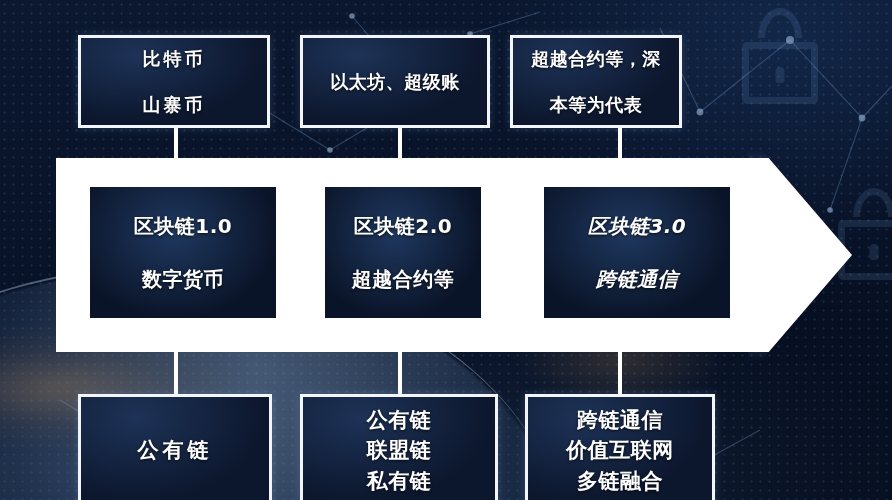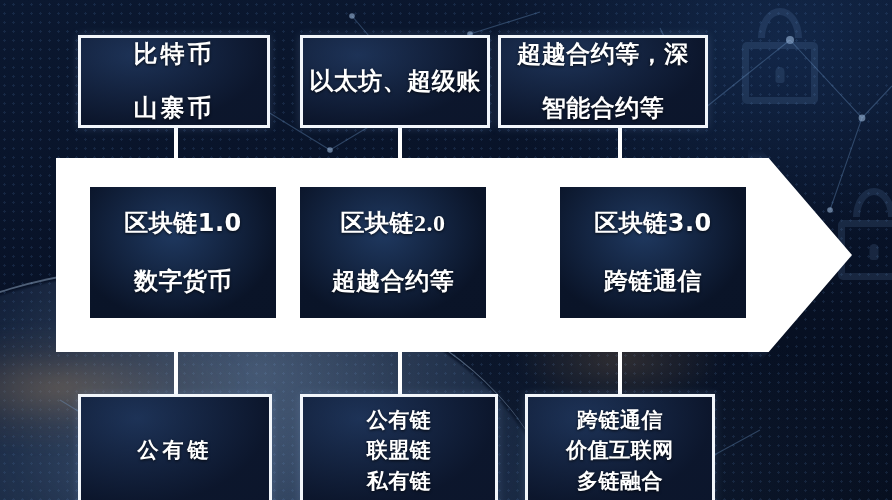--- a/index.html
+++ b/index.html
@@ -171,31 +171,31 @@
   .card.solid {
     border: none;
     background:
       radial-gradient(ellipse at 45% 35%, rgba(34,62,104,0.85) 0%, rgba(10,20,40,0.97) 72%),
       linear-gradient(150deg, #101d38 0%, #070f22 100%);
   }
 
   .card .line { display: block; white-space: nowrap; }
 
   
-  .top-card { height: 93px; top: 35px; font-size: 24px; gap: 24px; }
+  .top-card { height: 93px; top: 35px; font-size: 18px; gap: 24px; }
   #top-card-1 { left: 78px;  width: 192px; }
   #top-card-2 { left: 300px; width: 190px; }
-  #top-card-3 { left: 498px; width: 210px; }
+  #top-card-3 { left: 510px; width: 172px; }
   #top-card-1 .line { letter-spacing: 3px; }
 
   
-  .mid-card { height: 131px; top: 187px; font-size: 24px; }
+  .mid-card { height: 131px; top: 187px; font-size: 20px; }
   #mid-card-1 { left: 90px;  width: 186px; }
-  #mid-card-2 { left: 300px; width: 186px; font-family: Liberation Serif, serif; }
-  #mid-card-3 { left: 560px; width: 186px; }
+  #mid-card-2 { left: 325px; width: 156px; }
+  #mid-card-3 { left: 544px; width: 186px; font-style: italic; }
   .mid-card .line + .line { margin-top: 28px; }
 
   
   .bot-card { top: 394px; height: 114px; font-size: 21px; }
   #bot-card-1 { left: 78px;  width: 194px; }
   #bot-card-2 { left: 300px; width: 198px; }
   #bot-card-3 { left: 525px; width: 190px; }
   .bot-card .line + .line { margin-top: 5px; text-align: center; }
   #bot-card-1 .line { letter-spacing: 4px; }
 </style>
@@ -270,21 +270,21 @@
 
   <div class="card outlined top-card" id="top-card-1">
     <span class="line">比特币</span>
     <span class="line">山寨币</span>
   </div>
   <div class="card outlined top-card" id="top-card-2">
     <span class="line">以太坊、超级账</span>
   </div>
   <div class="card outlined top-card" id="top-card-3">
     <span class="line">超越合约等，深</span>
-    <span class="line">智能合约等</span>
+    <span class="line">本等为代表</span>
   </div>
 
   <div class="card solid mid-card" id="mid-card-1">
     <span class="line">区块链1.0</span>
     <span class="line">数字货币</span>
   </div>
   <div class="card solid mid-card" id="mid-card-2">
     <span class="line">区块链2.0</span>
     <span class="line">超越合约等</span>
   </div>

